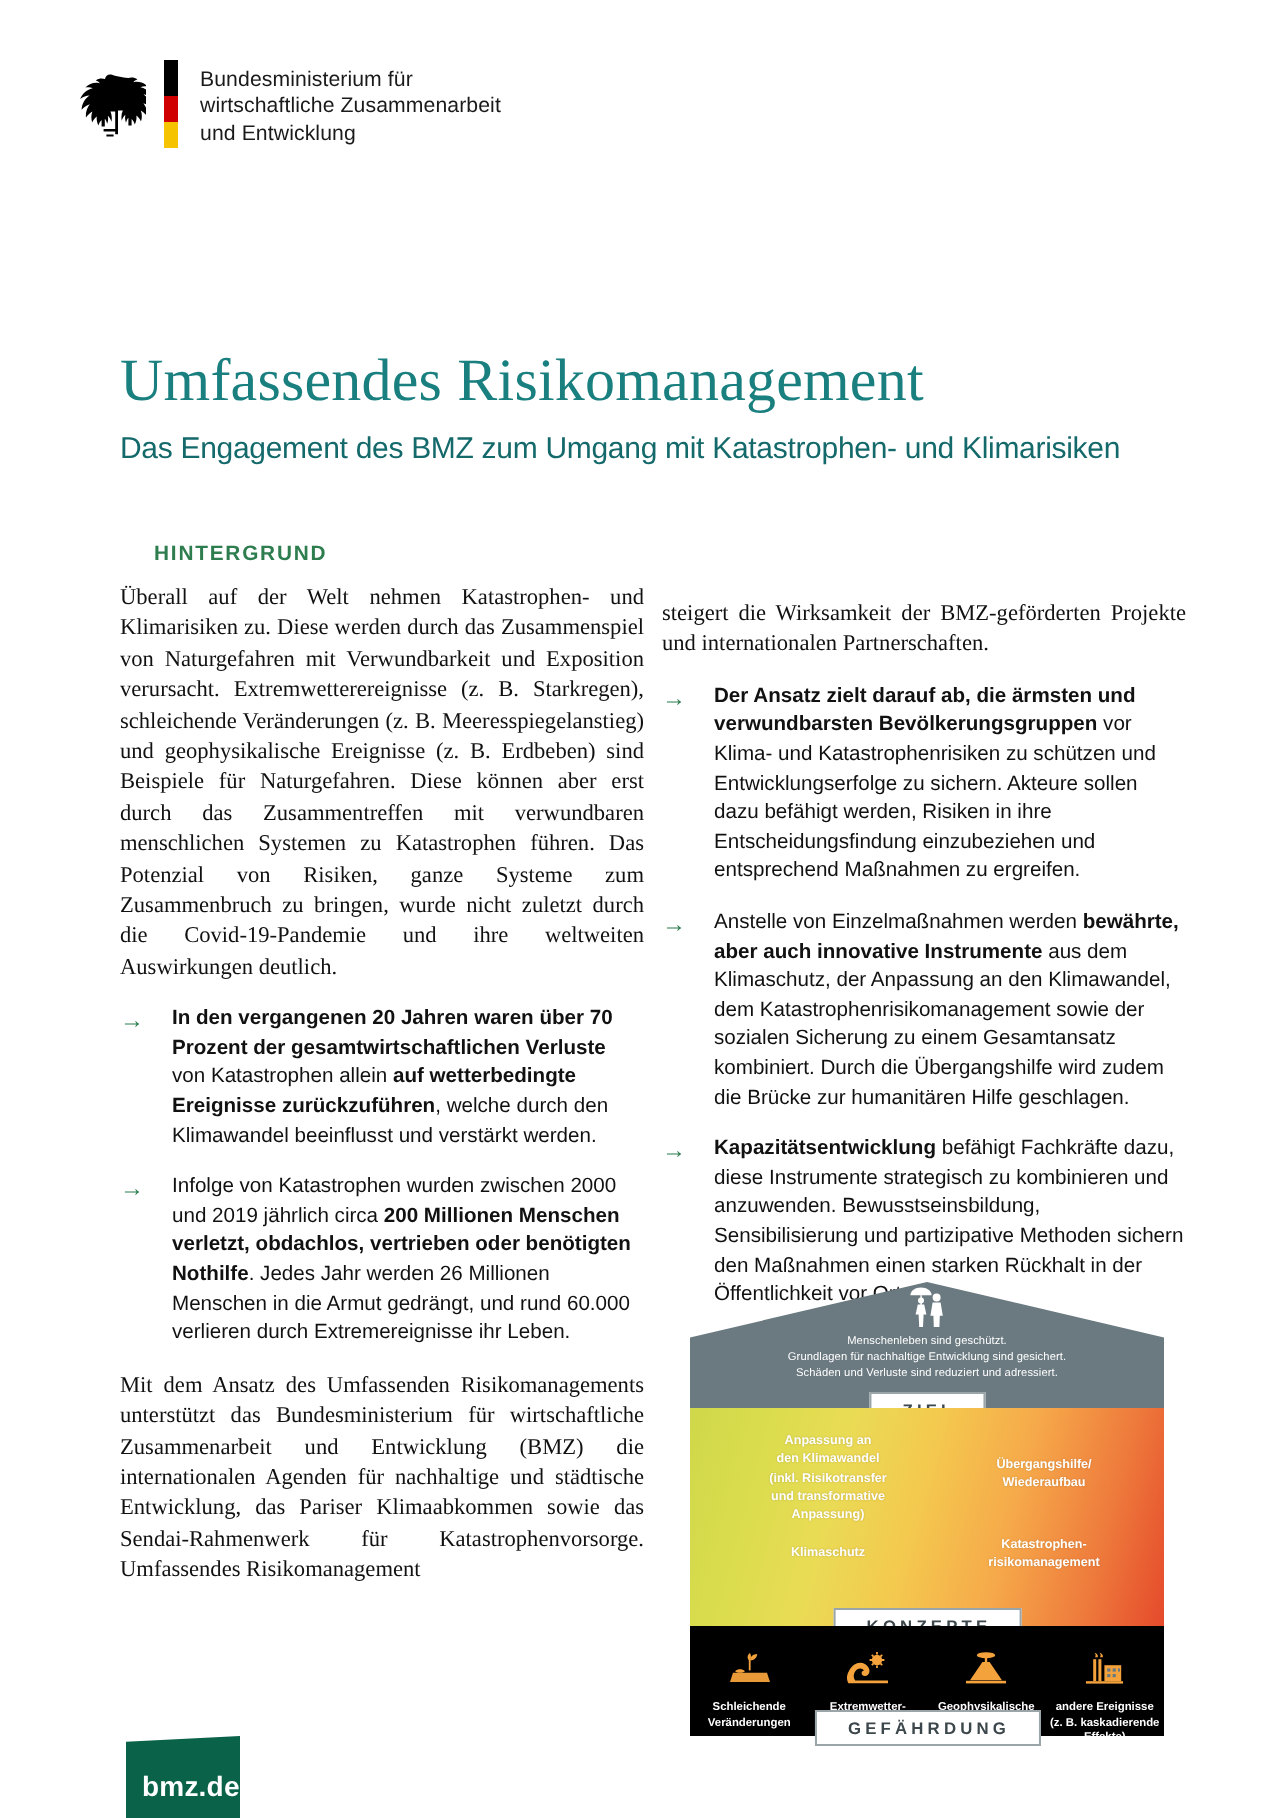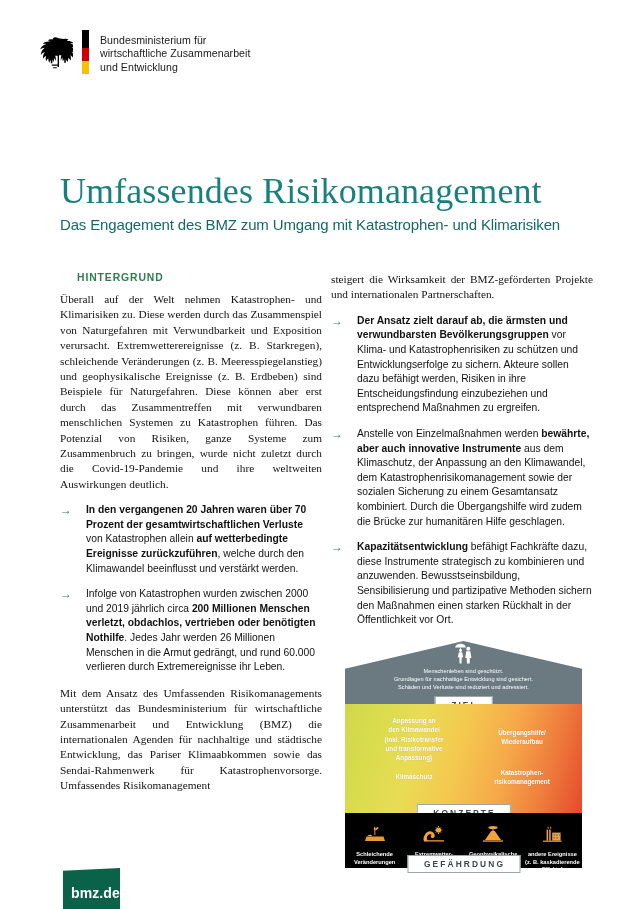--- a/index.html
+++ b/index.html
@@ -48,21 +48,21 @@
     padding-top: 1px;
     white-space: pre-line;
   }
 
   
   .title {
     position: absolute;
     left: 60px;
     top: 174px;
     font-family: "Liberation Serif", serif;
-    font-size: 36px;
+    font-size: 30px;
     line-height: 34px;
     color: #1a7f7f;
     letter-spacing: 0.1px;
   }
   .subtitle {
     position: absolute;
     left: 60px;
     top: 216px;
     font-size: 15px;
     line-height: 18px;
@@ -71,21 +71,21 @@
     font-weight: 400;
   }
 
   
   .col {
     position: absolute;
     width: 262px;
     top: 272px;
   }
   .col-left  { left: 60px;  }
-  .col-right { left: 331px; }
+  .col-right { left: 331px; margin-top: 28px; }
 
   .sec-head {
     font-size: 10.4px;
     font-weight: bold;
     letter-spacing: 0.9px;
     color: #2e7d4f;
     margin: 0 0 9px 0;
     padding-left: 17px;
   }
   .sec-head.teal { color: #14696b; }

